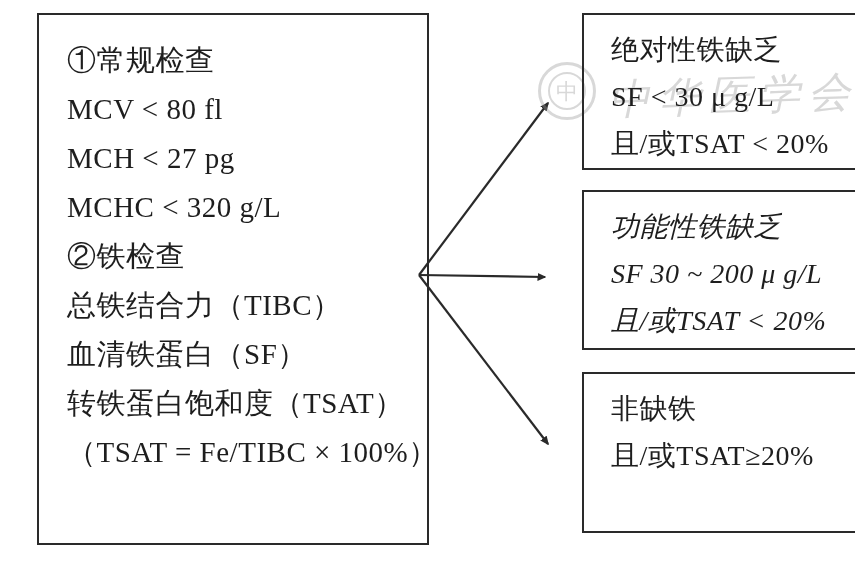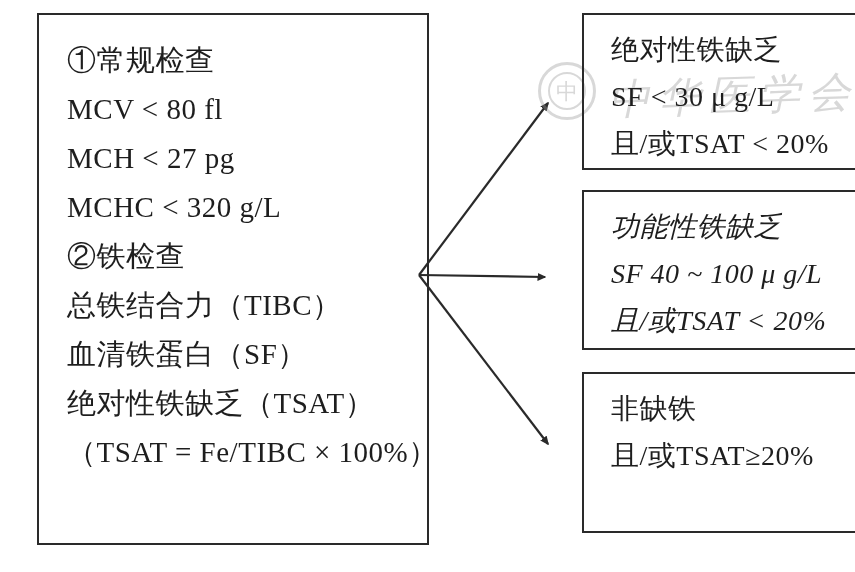--- a/index.html
+++ b/index.html
@@ -95,21 +95,21 @@
 <div class="canvas">
 
   <div class="box tests-box">
     <div class="tline">①常规检查</div>
     <div class="tline">MCV &lt; 80 fl</div>
     <div class="tline">MCH &lt; 27 pg</div>
     <div class="tline">MCHC &lt; 320 g/L</div>
     <div class="tline">②铁检查</div>
     <div class="tline">总铁结合力（TIBC）</div>
     <div class="tline">血清铁蛋白（SF）</div>
-    <div class="tline">绝对性铁缺乏（TSAT）</div>
+    <div class="tline">转铁蛋白饱和度（TSAT）</div>
     <div class="tline">（TSAT = Fe/TIBC × 100%）</div>
   </div>
 
   <svg class="arrows" viewBox="0 0 855 572" xmlns="http://www.w3.org/2000/svg">
     <defs>
       <marker id="ah" markerWidth="9" markerHeight="8" refX="7.5" refY="4" orient="auto" markerUnits="userSpaceOnUse">
         <path d="M0,0 L9,4 L0,8 Z" fill="#2a2a2a"></path>
       </marker>
     </defs>
     <line x1="419" y1="275" x2="548" y2="103" marker-end="url(#ah)"></line>
@@ -125,21 +125,21 @@
   </div>
 
   <div class="box outcome outcome-a">
     <div class="oline">绝对性铁缺乏</div>
     <div class="oline">SF &lt; 30 μ g/L</div>
     <div class="oline">且/或TSAT &lt; 20%</div>
   </div>
 
   <div class="box outcome outcome-b">
     <div class="oline">功能性铁缺乏</div>
-    <div class="oline">SF 40 ~ 100 μ g/L</div>
+    <div class="oline">SF 30 ~ 200 μ g/L</div>
     <div class="oline">且/或TSAT &lt; 20%</div>
   </div>
 
   <div class="box outcome outcome-c">
     <div class="oline">非缺铁</div>
     <div class="oline">且/或TSAT≥20%</div>
   </div>
 
 </div>
 

